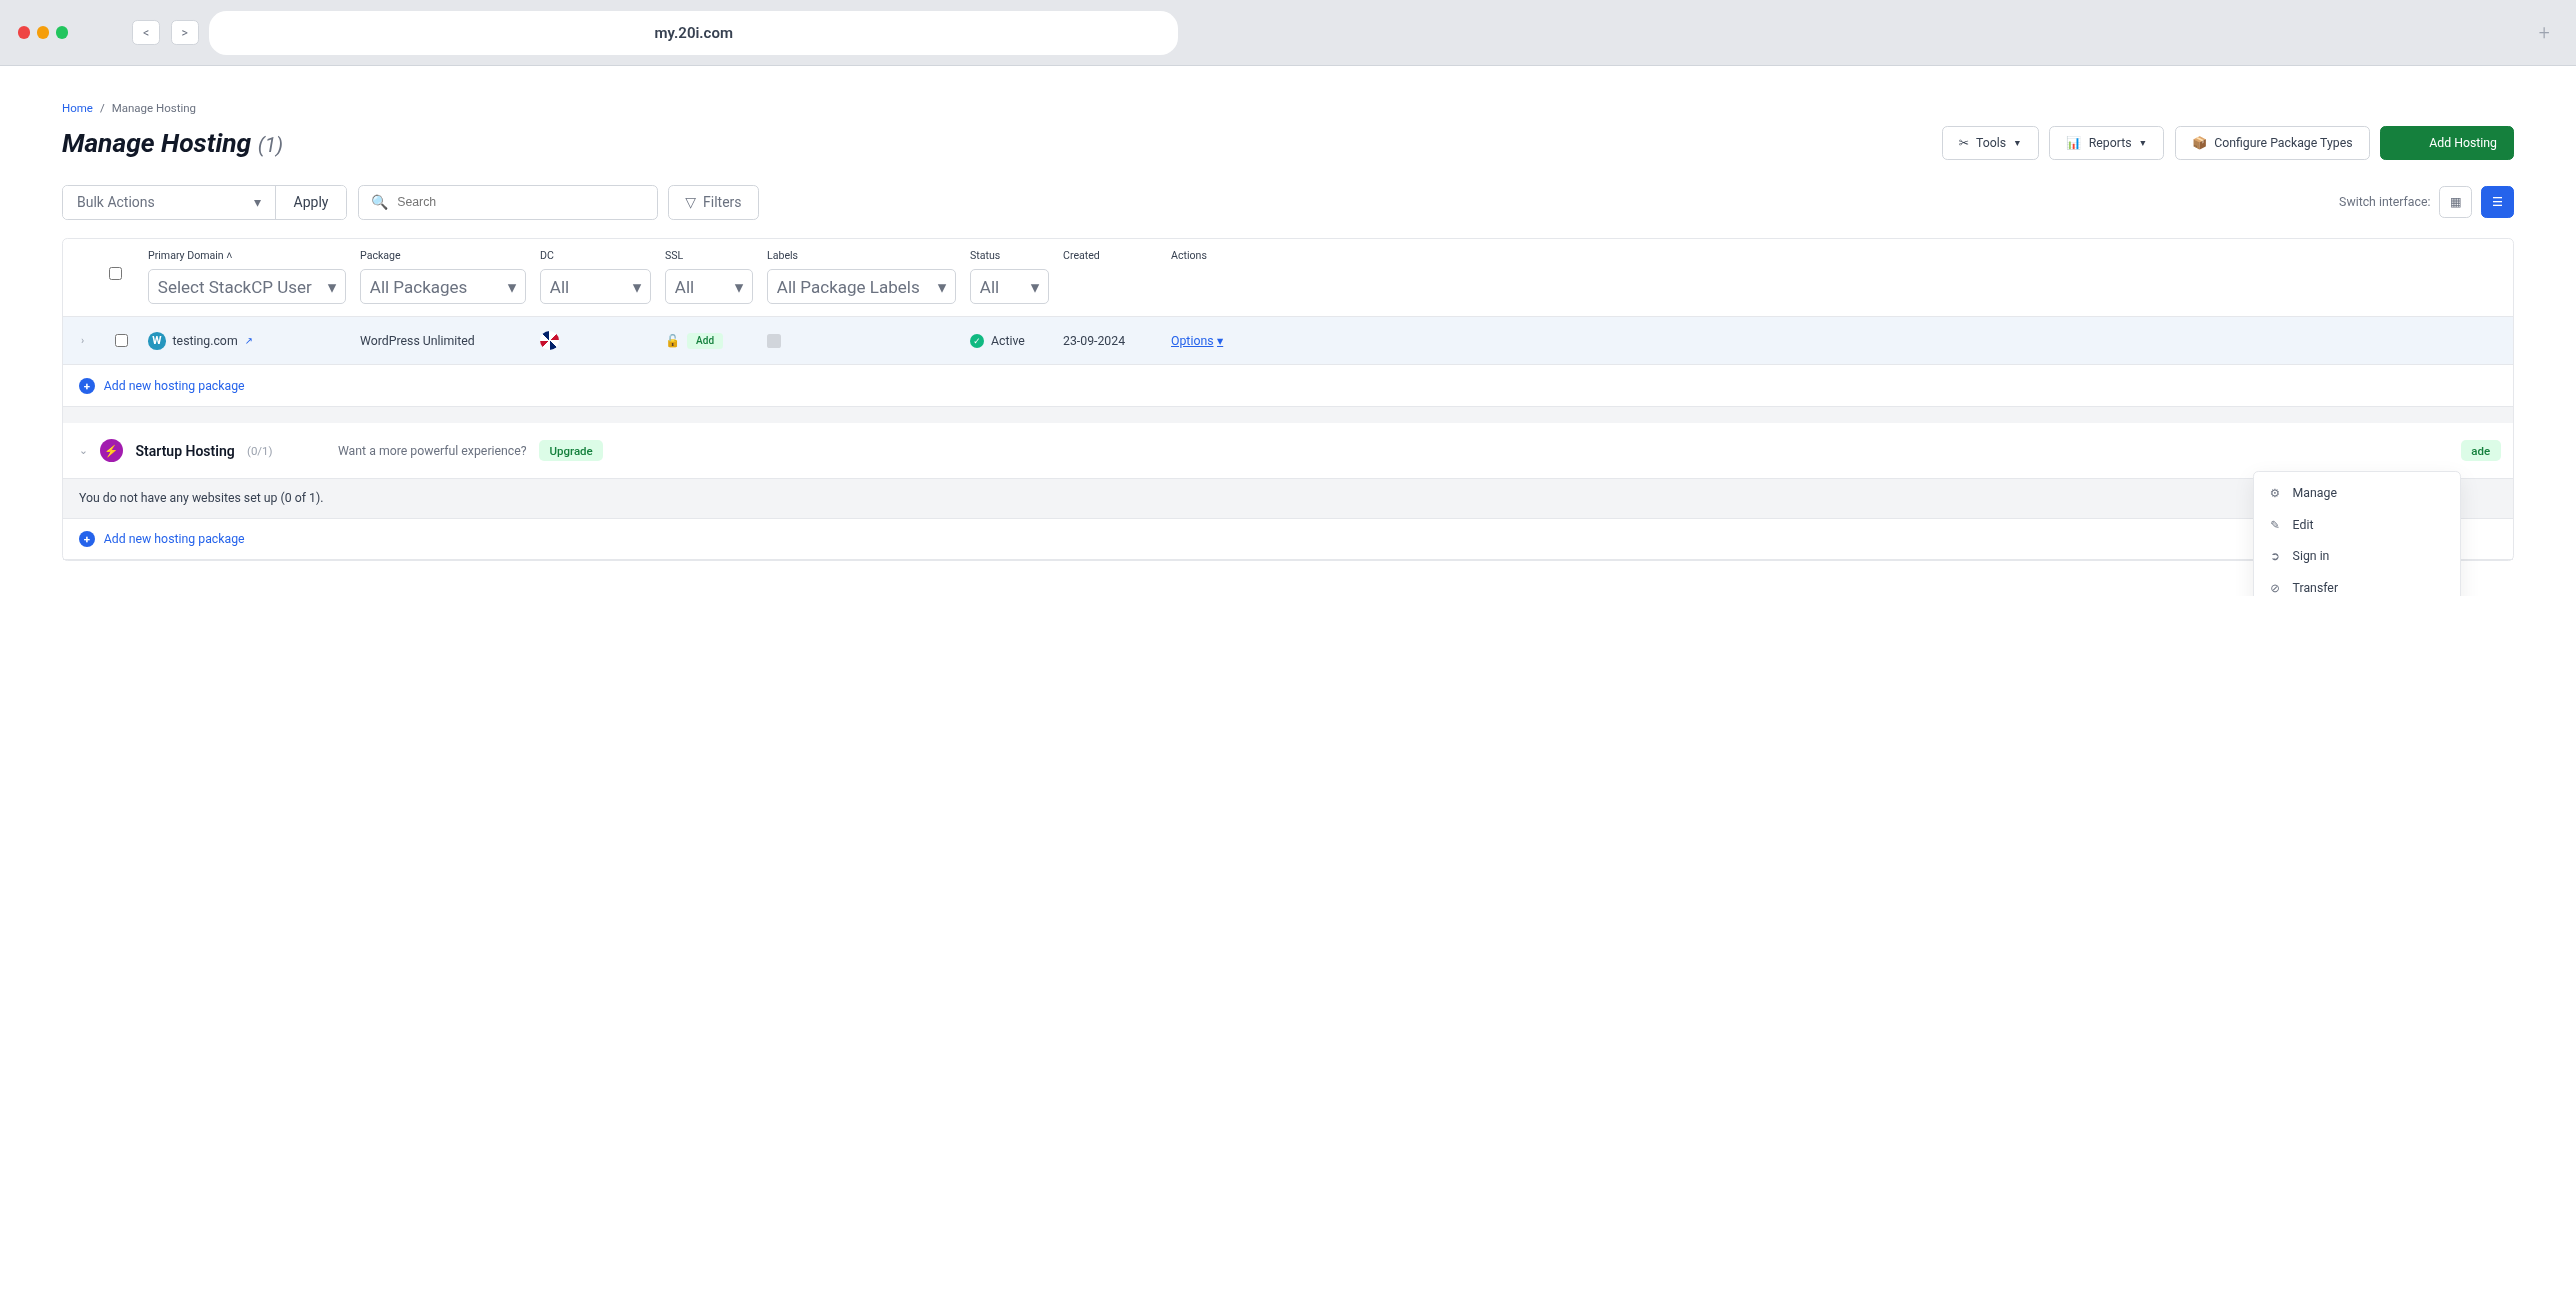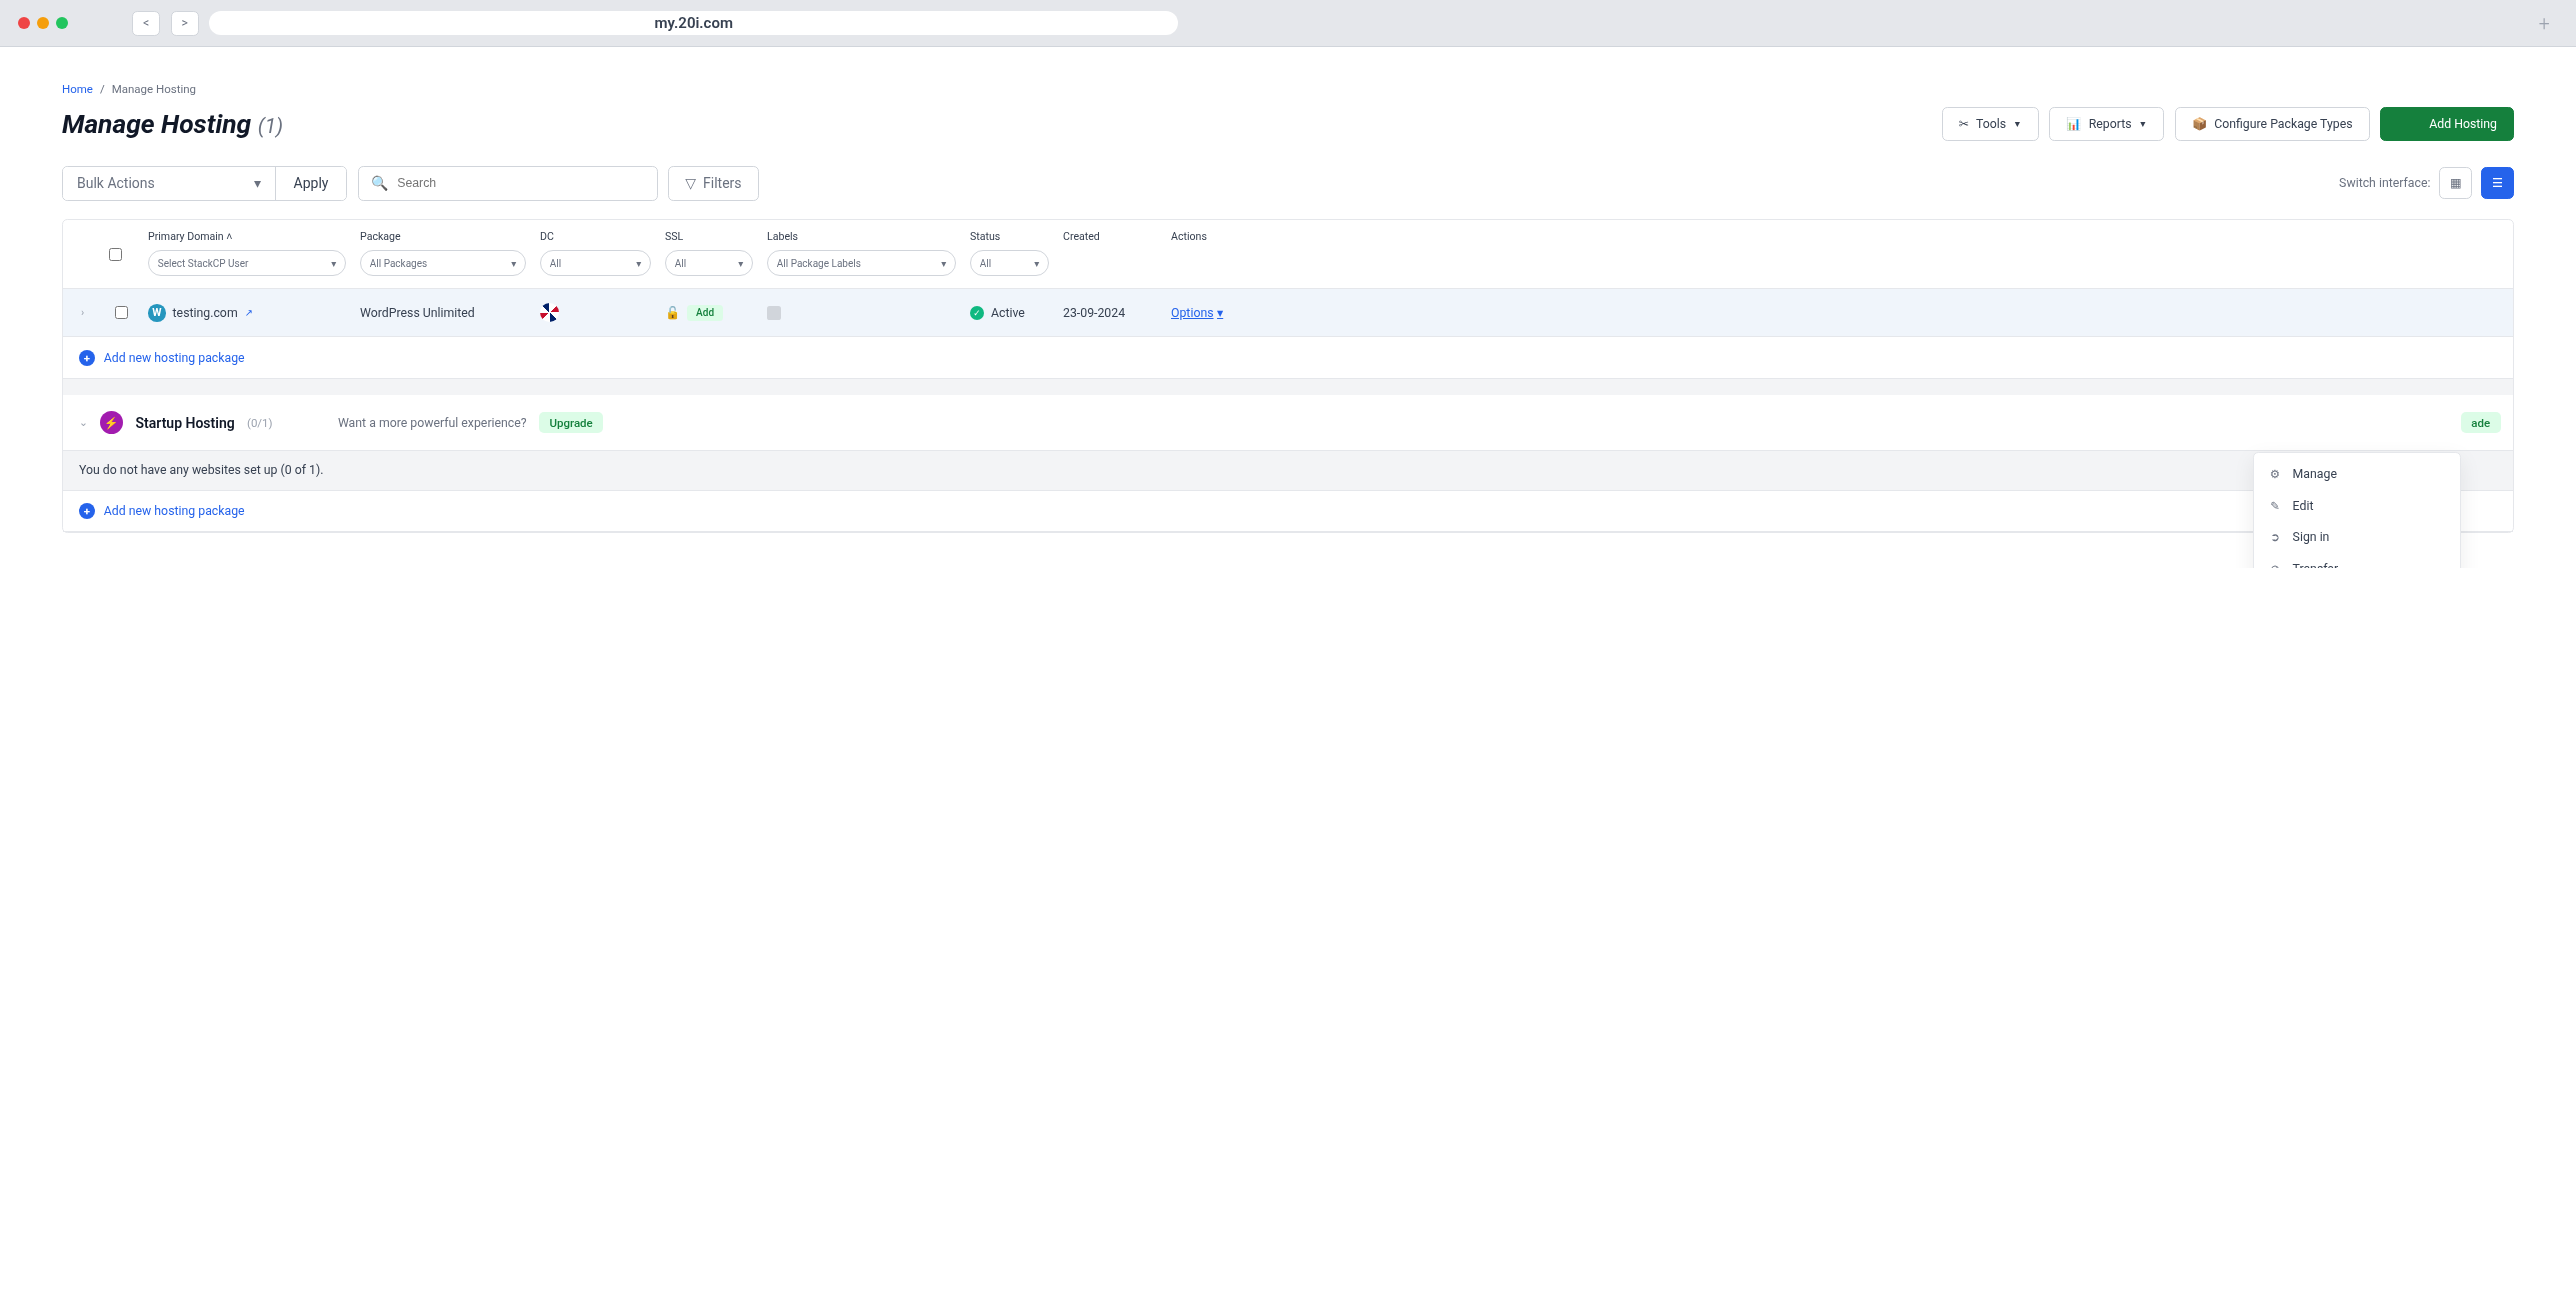--- a/index.html
+++ b/index.html
@@ -2,21 +2,21 @@
 <html style="font-size:14px"><head>
   <meta charset="utf-8">
   <style>
     * { box-sizing: border-box; margin: 0; padding: 0; }
     body { font-family: -apple-system, BlinkMacSystemFont, "Segoe UI", Roboto, Helvetica, Arial, sans-serif; background:#fff; }
     .browser-chrome { background:#e5e7eb; padding:10.6px 17.6px; display:flex; align-items:center; gap:10.6px; border-bottom:0.9px solid #d1d5db; position:relative;}
     .traffic-lights { display:flex; gap:7px; align-items:center; margin-right:53px;}
     .tl { width:12.3px; height:12.3px; border-radius:50%; }
     .tl.red{background:#ef4444;} .tl.yellow{background:#f59e0b;} .tl.green{background:#22c55e;}
     .nav-btn { width:28px; height:25px; background:#fff; border:0.9px solid #d1d5db; border-radius:5.3px; display:flex; align-items:center; justify-content:center; color:#6b7280; font-size:12.3px;}
-    .addr { flex:1; background:#fff; border-radius:17.6px; height:24px; display:flex; align-items:center; justify-content:center; color:#374151; font-size:15px; font-weight:600; max-width:969px;}
+    .addr { flex:1; background:#fff; border-radius:17.6px; height:44px; display:flex; align-items:center; justify-content:center; color:#374151; font-size:15px; font-weight:600; max-width:969px;}
     .plus { color:#9ca3af; font-size:19.4px; font-weight:300; position:absolute; right:26.4px;}
     .page { padding:17.6px 62px 35px; position:relative;}
     .breadcrumb { font-size:11.5px; color:#6b7280; margin:17.6px 0 10.6px; display:flex; align-items:center; gap:7px;}
     .breadcrumb a{ color:#2563eb; text-decoration:none;}
     .title-row { display:flex; align-items:center; justify-content:space-between; margin-bottom:25px;}
     .title-row h1 { font-size:26.4px; font-weight:700; color:#111827;font-style:italic;}
     .title-row h1 .count { font-weight:400; color:#6b7280; font-size:21px;}
     .top-actions { display:flex; gap:10.6px;}
     .btn { background:#fff; border:0.9px solid #d1d5db; border-radius:5.3px; padding:8.8px 16px; font-size:12.3px; color:#374151; display:flex; align-items:center; gap:7px; cursor:pointer;}
     .btn.primary { background:#15803d; border-color:#15803d; color:#fff;padding-left:48px;}
@@ -30,21 +30,21 @@
     .search-box input { border:none; outline:none; flex:1; font-size:12.3px;}
     .filters-btn { border:0.9px solid #d1d5db; border-radius:5.3px; padding:8.8px 16px; display:flex; align-items:center; gap:7px; color:#6b7280;}
     .switch-right { display:flex; align-items:center; gap:8.8px; color:#6b7280; font-size:12.3px;}
     .switch-btn { width:33px; height:32px; border:0.9px solid #d1d5db; border-radius:5.3px; display:flex; align-items:center; justify-content:center;}
     .switch-btn.active { background:#2563eb; border-color:#2563eb; color:#fff;}
     .table { border:0.9px solid #e5e7eb; border-radius:5.3px; overflow:visible;}
     .thead, .trow { display:grid; grid-template-columns:39px 39px 212px 180px 125px 102px 203px 93px 108px 1fr; align-items:start;}
     .thead { padding:10.6px 0 12.3px; border-bottom:0.9px solid #e5e7eb; font-size:11.5px; color:#6b7280;}
     .th { padding:0 7px; display:flex; flex-direction:column; gap:7px;}
     .th-label{ font-size:10.6px; font-weight:400; color:#374151;}
-    .th-select{ border:0.9px solid #d1d5db; border-radius:13px; padding:6.2px 8.8px; font-size:10px; color:#6b7280; display:flex; justify-content:space-between; align-items:center; background:#fff;}
+    .th-select{ border:0.9px solid #d1d5db; border-radius:5px; padding:6.2px 8.8px; font-size:17px; color:#6b7280; display:flex; justify-content:space-between; align-items:center; background:#fff;}
     input[type=checkbox]{ width:13.2px; height:13.2px;}
     .trow { padding:14px 0; border-bottom:0.9px solid #e5e7eb; background:#f0f5fb; font-size:12.3px; color:#374151; align-items:center;}
     .td { padding:0 7px; display:flex; align-items:center; gap:7px;}
     .chev { color:#9ca3af; font-size:10.6px;}
     .wp-icon { width:17.6px; height:17.6px; border-radius:50%; background:#2596be; color:#fff; display:flex; align-items:center; justify-content:center; font-size:10.6px; font-weight:bold;}
     .domain-link { color:#374151; }
     .ext-icon{ color:#2563eb; font-size:9.7px;}
     .flag { width:19.4px; height:19.4px; border-radius:50%; background: conic-gradient(#fff 0 45deg,#c8102e 45deg 90deg,#fff 90deg 135deg,#012169 135deg 180deg,#fff 180deg 225deg,#c8102e 225deg 270deg,#fff 270deg 315deg,#012169 315deg 360deg);}
     .ssl-open{ color:#9ca3af; font-size:12.3px;}
     .add-badge{ background:#dcfce7; color:#15803d; padding:2.6px 8.8px; border-radius:3.5px; font-size:10px; font-weight:500;}

